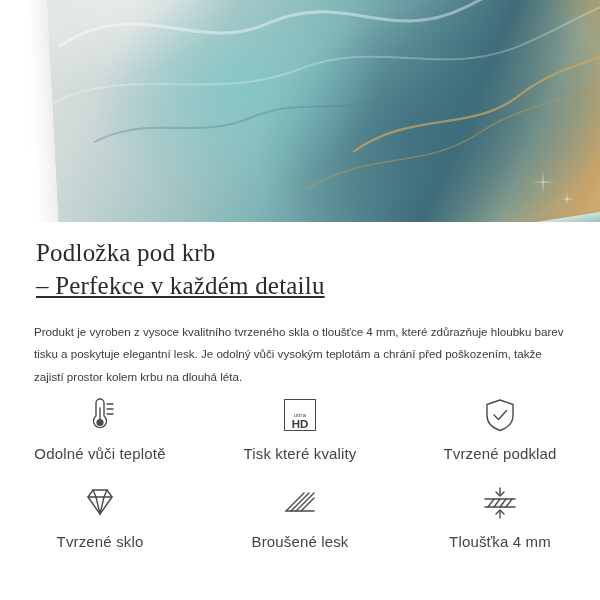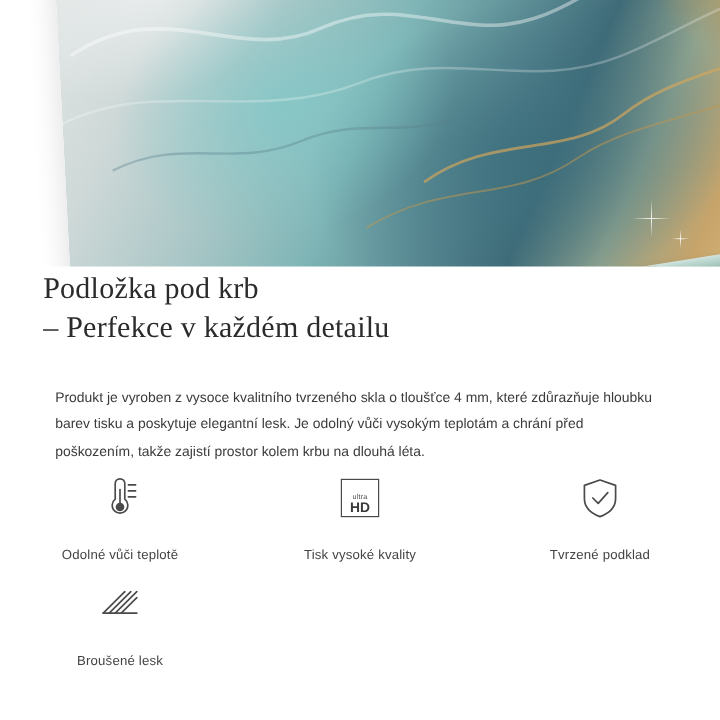--- a/index.html
+++ b/index.html
@@ -105,36 +105,36 @@
     -webkit-mask-image: radial-gradient(ellipse 50% 50% at 50% 50%, #000 0%, transparent 72%);
             mask-image: radial-gradient(ellipse 50% 50% at 50% 50%, #000 0%, transparent 72%);
   }
   .sparkle.s1 { left: 521px; top: 160px; width: 44px; height: 44px; }
   .sparkle.s2 { left: 556px; top: 188px; width: 22px; height: 22px; }
 
   
   .content {
     position: absolute;
     left: 0;
-    top: 210px;
+    top: 222px;
     width: 600px;
   }
   .headline {
     margin: 0;
     padding: 14px 36px 0 36px;
     font-family: "Liberation Serif", serif;
     font-weight: 400;
     font-size: 25px;
     line-height: 1.33;
     color: #2b2b2b;
     letter-spacing: 0.2px;
   }
-  .headline .l2 { display: block; }
+  .headline .l2 { display: block; text-decoration: underline; }
   .paragraph {
-    margin: 12px;
+    margin: 0;
     padding: 18px 36px 0 34px;
     font-size: 11.6px;
     line-height: 1.95;
     color: #3b3b3b;
     max-width: 545px;
   }
 
   
   .features {
     position: absolute;
@@ -152,22 +152,22 @@
     align-items: center;
     justify-content: flex-start;
   }
   .feature-icon {
     height: 46px;
     display: flex;
     align-items: center;
     justify-content: center;
   }
   .feature-label {
-    margin-top: 19px;
-    font-size: 11px;
+    margin-top: 7px;
+    font-size: 15px;
     color: #444;
     letter-spacing: 0.15px;
     text-align: left;
   }
   .ico-stroke {
     stroke: #4a4a4a;
     fill: none;
     stroke-width: 1.4;
     stroke-linecap: round;
     stroke-linejoin: round;
@@ -245,46 +245,80 @@
       <div class="feature-label">Odolné vůči teplotě</div>
     </div>
 
     <div class="feature">
       <div class="feature-icon">
         <div class="ultrahd-box">
           <span class="u1">ultra</span>
           <span class="u2">HD</span>
         </div>
       </div>
-      <div class="feature-label">Tisk vysoké kvality</div>
+      <div class="feature-label">Tisk které kvality</div>
     </div>
 
     <div class="feature">
       <div class="feature-icon">
         <svg width="40" height="40" viewBox="0 0 40 40">
           <g class="ico-stroke">
             <path d="M20 5 L33 9.5 v11 c0 8.2 -6.2 12.6 -13 15 c-6.8 -2.4 -13 -6.8 -13 -15 v-11 z"></path>
             <polyline points="14,20 18.5,24.5 26.5,15.5"></polyline>
           </g>
         </svg>
       </div>
       <div class="feature-label">Tvrzené podklad</div>
     </div>
 
+    <div class="feature">
+      <div class="feature-icon">
+        <svg width="42" height="38" viewBox="0 0 42 38">
+          <g class="ico-stroke">
+            <path d="M9 13 L14 6 h14 l5 7 l-12 17 z"></path>
+            <line x1="9" y1="13" x2="33" y2="13"></line>
+            <line x1="14" y1="6" x2="17" y2="13"></line>
+            <line x1="28" y1="6" x2="25" y2="13"></line>
+            <line x1="17" y1="13" x2="21" y2="30"></line>
+            <line x1="25" y1="13" x2="21" y2="30"></line>
+          </g>
+        </svg>
+      </div>
+      <div class="feature-label">Tvrzené sklo</div>
+    </div>
 
     <div class="feature">
       <div class="feature-icon">
         <svg width="44" height="36" viewBox="0 0 44 36">
           <g class="ico-stroke">
             <path d="M8 26 L26 8"></path>
             <path d="M13 26 L31 8"></path>
             <path d="M18 26 L36 8"></path>
             <path d="M23 26 L36 13"></path>
             <path d="M8 26 L36 26"></path>
           </g>
         </svg>
       </div>
       <div class="feature-label">Broušené lesk</div>
     </div>
 
+    <div class="feature">
+      <div class="feature-icon">
+        <svg width="44" height="38" viewBox="0 0 44 38">
+          <g class="ico-stroke">
+            <line x1="22" y1="4" x2="22" y2="11"></line>
+            <polyline points="18,8 22,12 26,8"></polyline>
+            <line x1="7" y1="15" x2="37" y2="15"></line>
+            <line x1="7" y1="23" x2="37" y2="23"></line>
+            <line x1="10" y1="23" x2="16" y2="15"></line>
+            <line x1="16" y1="23" x2="22" y2="15"></line>
+            <line x1="22" y1="23" x2="28" y2="15"></line>
+            <line x1="28" y1="23" x2="34" y2="15"></line>
+            <line x1="22" y1="34" x2="22" y2="27"></line>
+            <polyline points="18,30 22,26 26,30"></polyline>
+          </g>
+        </svg>
+      </div>
+      <div class="feature-label">Tloušťka 4 mm</div>
+    </div>
 
   </div>
 </div>
 
 </body></html>

